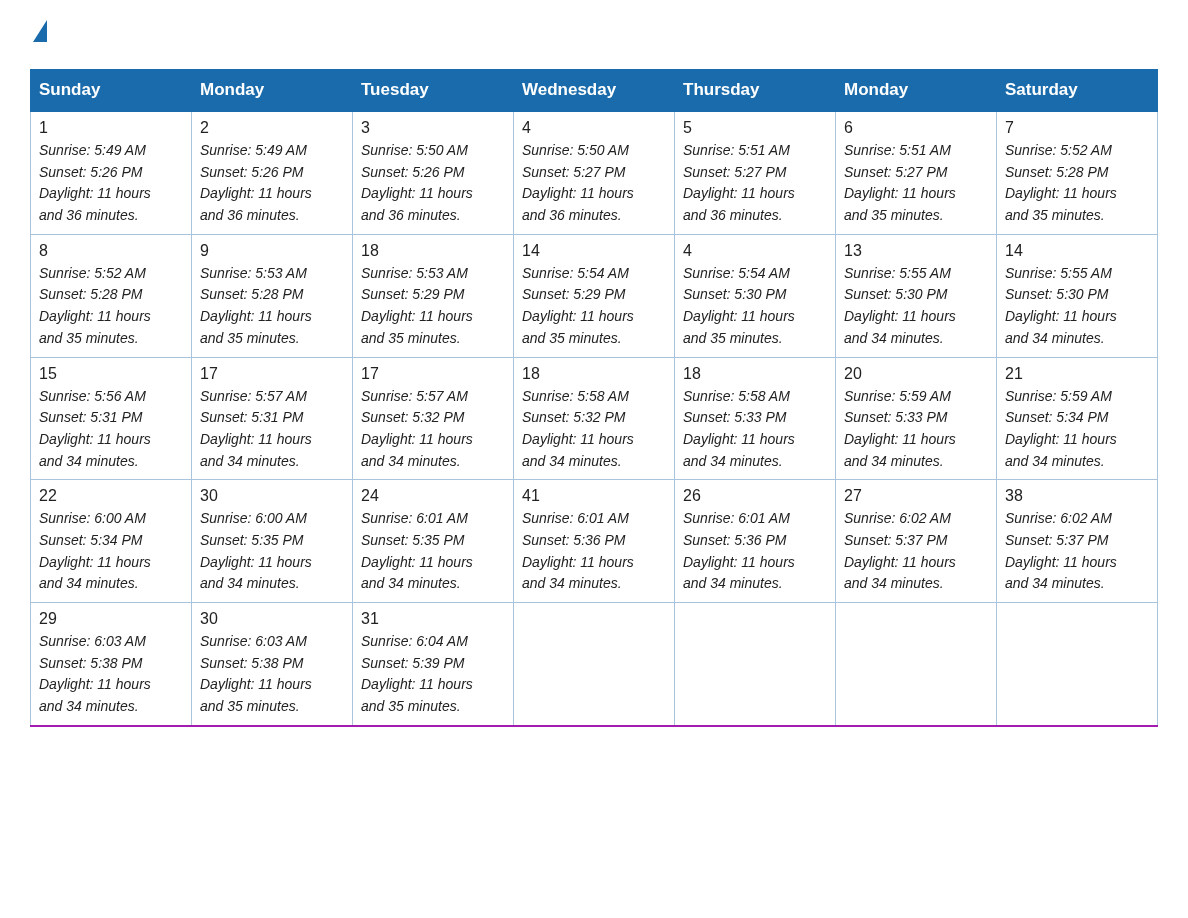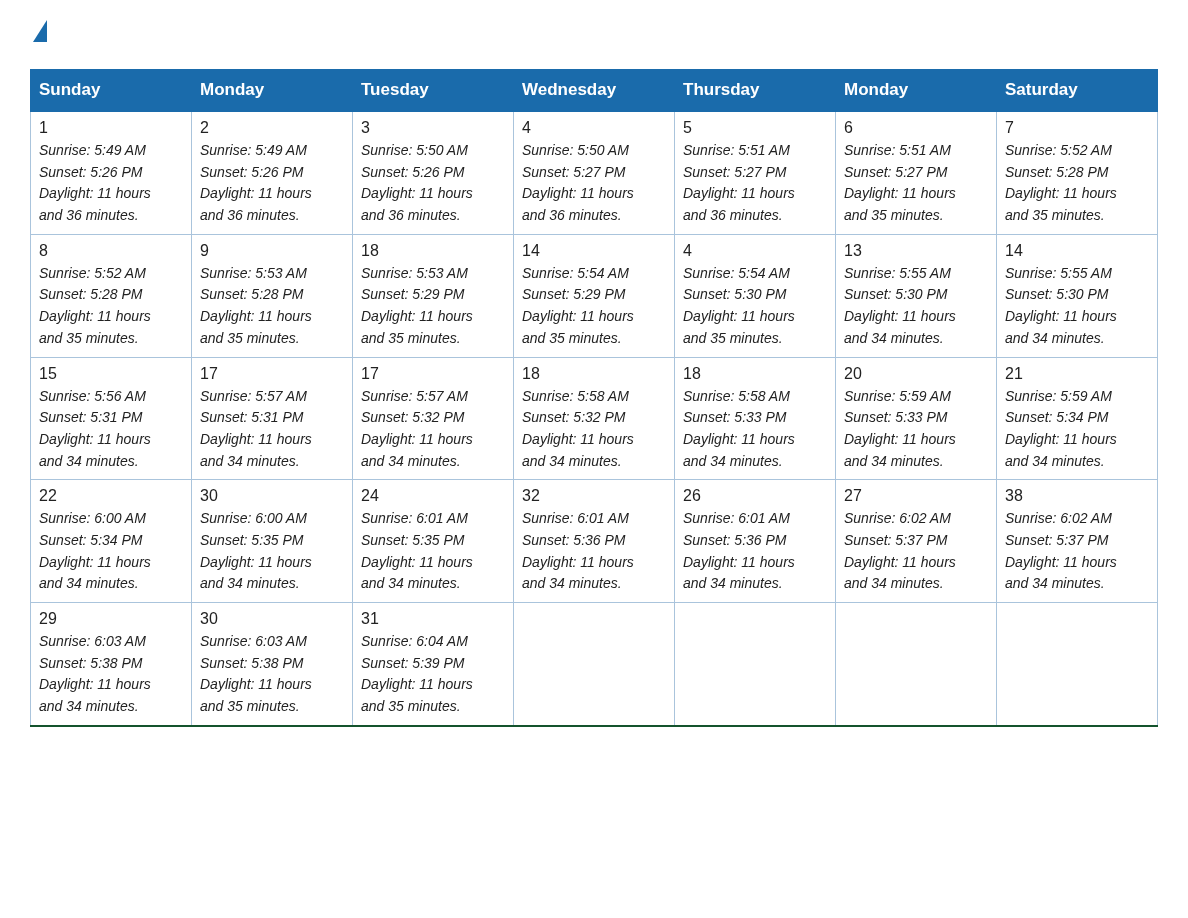--- a/index.html
+++ b/index.html
@@ -75,21 +75,21 @@
     }
     tbody tr td {
       vertical-align: top;
       border: 1px solid #aac4dc;
       padding: 7px 8px;
       font-size: 13.5px;
       color: #222;
       min-height: 100px;
     }
     tbody tr:last-child td {
-      border-bottom: 2px solid #14532d;
+      border-bottom: 2px solid #a21caf;
     }
     tbody tr td .day-num {
       font-size: 16px;
       font-weight: normal;
       display: block;
       margin-bottom: 3px;
     }
     tbody tr td .day-info {
       font-size: 14px;
       color: #222;
@@ -230,21 +230,21 @@
         </td>
         <td>
           <span class="day-num">30</span>
           <div class="day-info">Sunrise: 6:00 AM<br>Sunset: 5:35 PM<br>Daylight: 11 hours<br>and 34 minutes.</div>
         </td>
         <td>
           <span class="day-num">24</span>
           <div class="day-info">Sunrise: 6:01 AM<br>Sunset: 5:35 PM<br>Daylight: 11 hours<br>and 34 minutes.</div>
         </td>
         <td>
-          <span class="day-num">32</span>
+          <span class="day-num">41</span>
           <div class="day-info">Sunrise: 6:01 AM<br>Sunset: 5:36 PM<br>Daylight: 11 hours<br>and 34 minutes.</div>
         </td>
         <td>
           <span class="day-num">26</span>
           <div class="day-info">Sunrise: 6:01 AM<br>Sunset: 5:36 PM<br>Daylight: 11 hours<br>and 34 minutes.</div>
         </td>
         <td>
           <span class="day-num">27</span>
           <div class="day-info">Sunrise: 6:02 AM<br>Sunset: 5:37 PM<br>Daylight: 11 hours<br>and 34 minutes.</div>
         </td>

